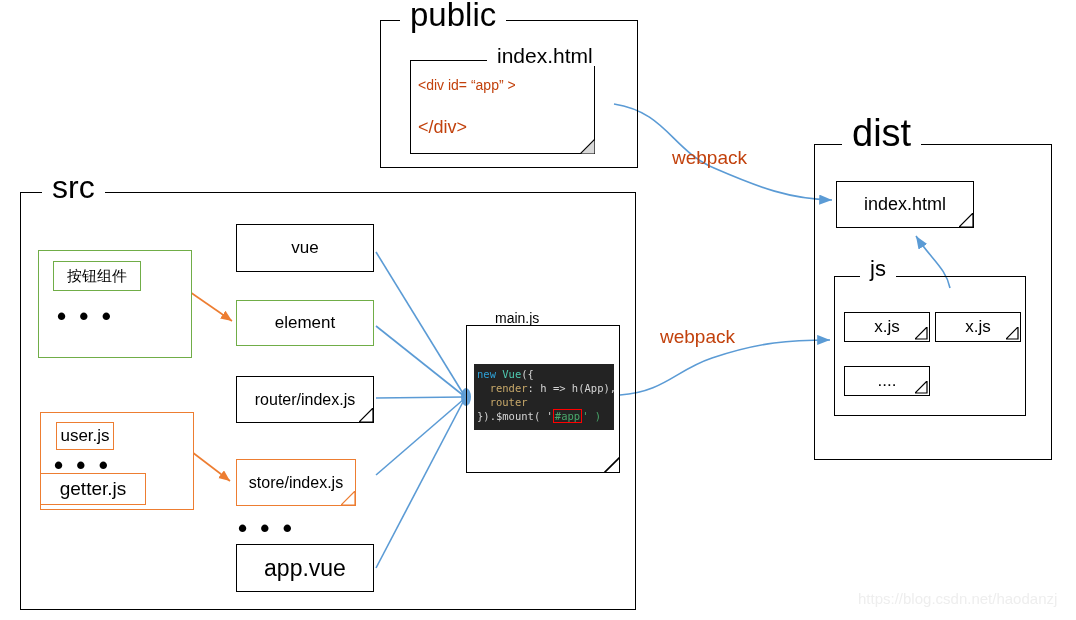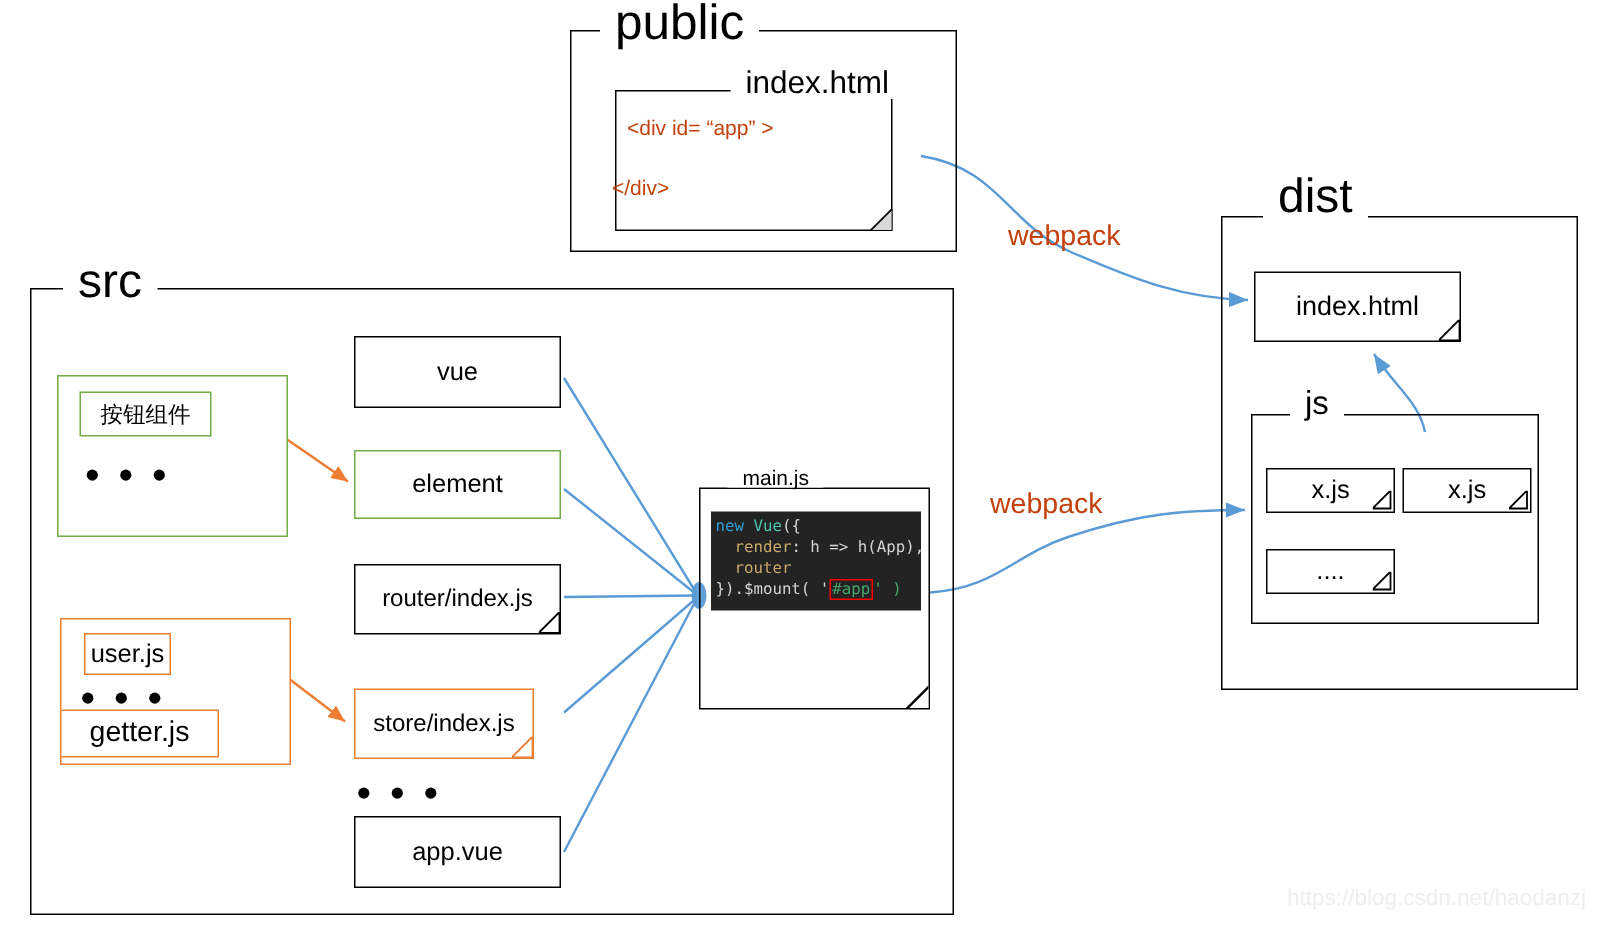--- a/index.html
+++ b/index.html
@@ -152,21 +152,21 @@
   <div class="group-label" style="left:400px; top:-2px; font-size:33px;">public</div>
 
   <div class="group" style="left:410px; top:60px; width:185px; height:94px; border-width:1.4px;"></div>
   <div class="group-label" style="left:487px; top:45px; font-size:21px;">index.html</div>
   <div class="fold" style="left:580px; top:139px; right:auto; bottom:auto;">
     <svg width="16" height="16" viewBox="0 0 16 16">
       <path d="M0,15 L15,0 L15,15 Z" fill="#d9d9d9" stroke="#000" stroke-width="1.2"></path>
     </svg>
   </div>
   <div class="text" style="left:418px; top:77px; font-size:14px;">&lt;div id= “app” &gt;</div>
-  <div class="text" style="left:408px; top:117px; font-size:14px;">&lt;/div&gt;</div>
+  <div class="text" style="left:418px; top:117px; font-size:18px;">&lt;/div&gt;</div>
 
   <div class="group" style="left:20px; top:192px; width:616px; height:418px;"></div>
   <div class="group-label" style="left:42px; top:171px; font-size:32px;">src</div>
 
   <div class="node green" style="left:38px; top:250px; width:154px; height:108px;"></div>
   <div class="node green" style="left:53px; top:261px; width:88px; height:30px; font-size:15px;">
     <span>按钮组件</span>
   </div>
   <div class="dots" style="left:57px; top:303px;">• • •</div>
 
@@ -200,42 +200,42 @@
     <span>store/index.js</span>
     <span class="fold">
       <svg width="15" height="15" viewBox="0 0 15 15">
         <path d="M0,14 L14,0 L14,14 Z" fill="#ffffff" stroke="#ED7D31" stroke-width="1.2"></path>
       </svg>
     </span>
   </div>
 
   <div class="dots" style="left:238px; top:515px;">• • •</div>
 
-  <div class="node" style="left:236px; top:544px; width:138px; height:48px; font-size:17px;">
+  <div class="node" style="left:236px; top:544px; width:138px; height:48px; font-size:23px;">
     <span>app.vue</span>
   </div>
 
   <div class="group" style="left:466px; top:325px; width:154px; height:148px;"></div>
   <div class="group-label" style="left:485px; top:311px; font-size:14px;">main.js</div>
   <div class="fold" style="left:604px; top:457px; right:auto; bottom:auto;">
     <svg width="17" height="17" viewBox="0 0 17 17">
       <path d="M0,16 L16,0 L16,16 Z" fill="#ffffff" stroke="#000" stroke-width="1.6"></path>
     </svg>
   </div>
 
-  <div class="codeblock" style="left:474px; top:341px; width:140px; height:66px;"><span class="c-kw">new</span> <span class="c-fn">Vue</span><span class="c-pl">({</span>
+  <div class="codeblock" style="left:474px; top:364px; width:140px; height:66px;"><span class="c-kw">new</span> <span class="c-fn">Vue</span><span class="c-pl">({</span>
   <span class="c-id">render</span><span class="c-pl">: h =&gt; h(App),</span>
   <span class="c-id">router</span>
 <span class="c-pl">}).$mount( '</span><span class="hl-app">#app</span><span class="c-str">' )</span></div>
 
   <div class="text" style="left:672px; top:147px; font-size:19px;">webpack</div>
   <div class="text" style="left:660px; top:326px; font-size:19px;">webpack</div>
 
   <div class="group" style="left:814px; top:144px; width:238px; height:316px;"></div>
-  <div class="group-label" style="left:842px; top:114px; font-size:32px;">dist</div>
+  <div class="group-label" style="left:842px; top:114px; font-size:38px;">dist</div>
 
   <div class="node" style="left:836px; top:181px; width:138px; height:47px; font-size:18px;">
     <span>index.html</span>
     <span class="fold">
       <svg width="15" height="15" viewBox="0 0 15 15">
         <path d="M0,14 L14,0 L14,14 Z" fill="#ffffff" stroke="#000" stroke-width="1.2"></path>
       </svg>
     </span>
   </div>
 

